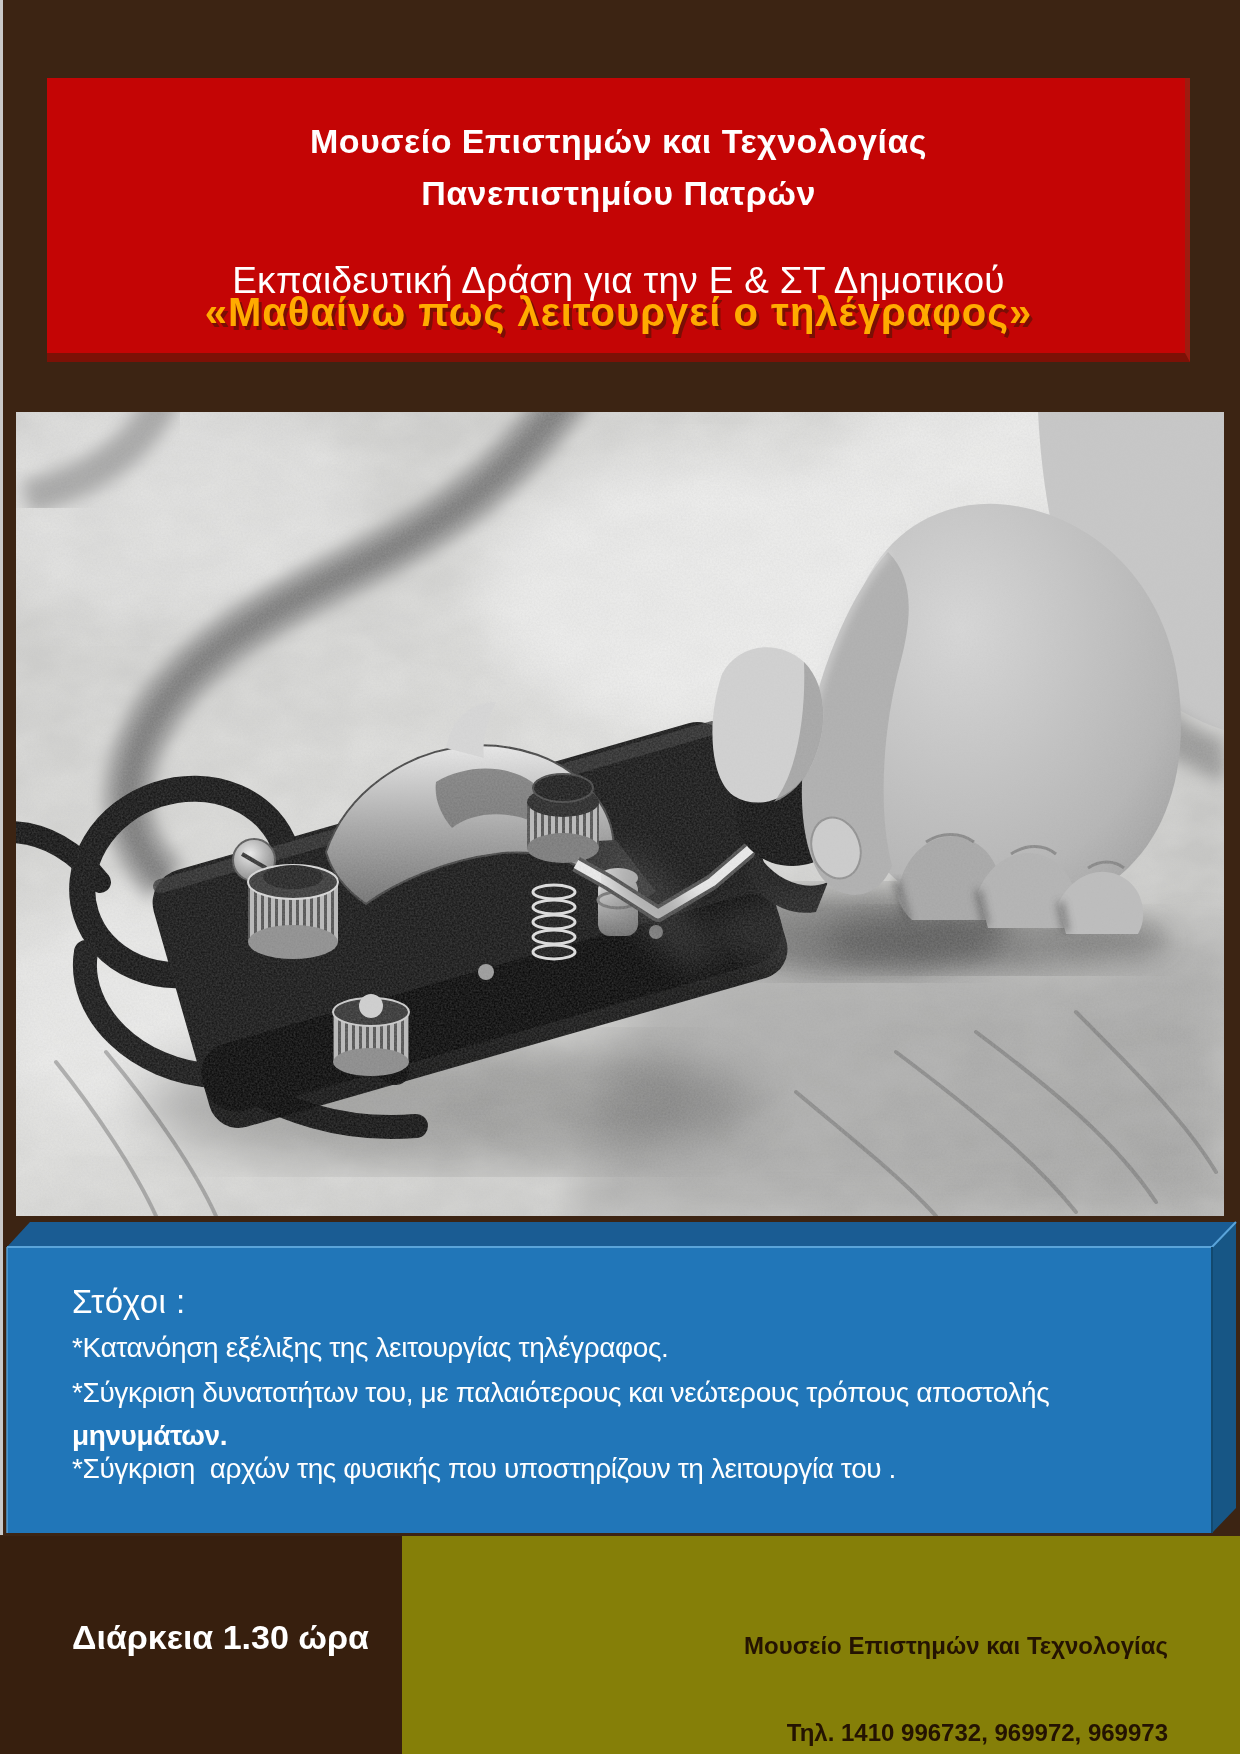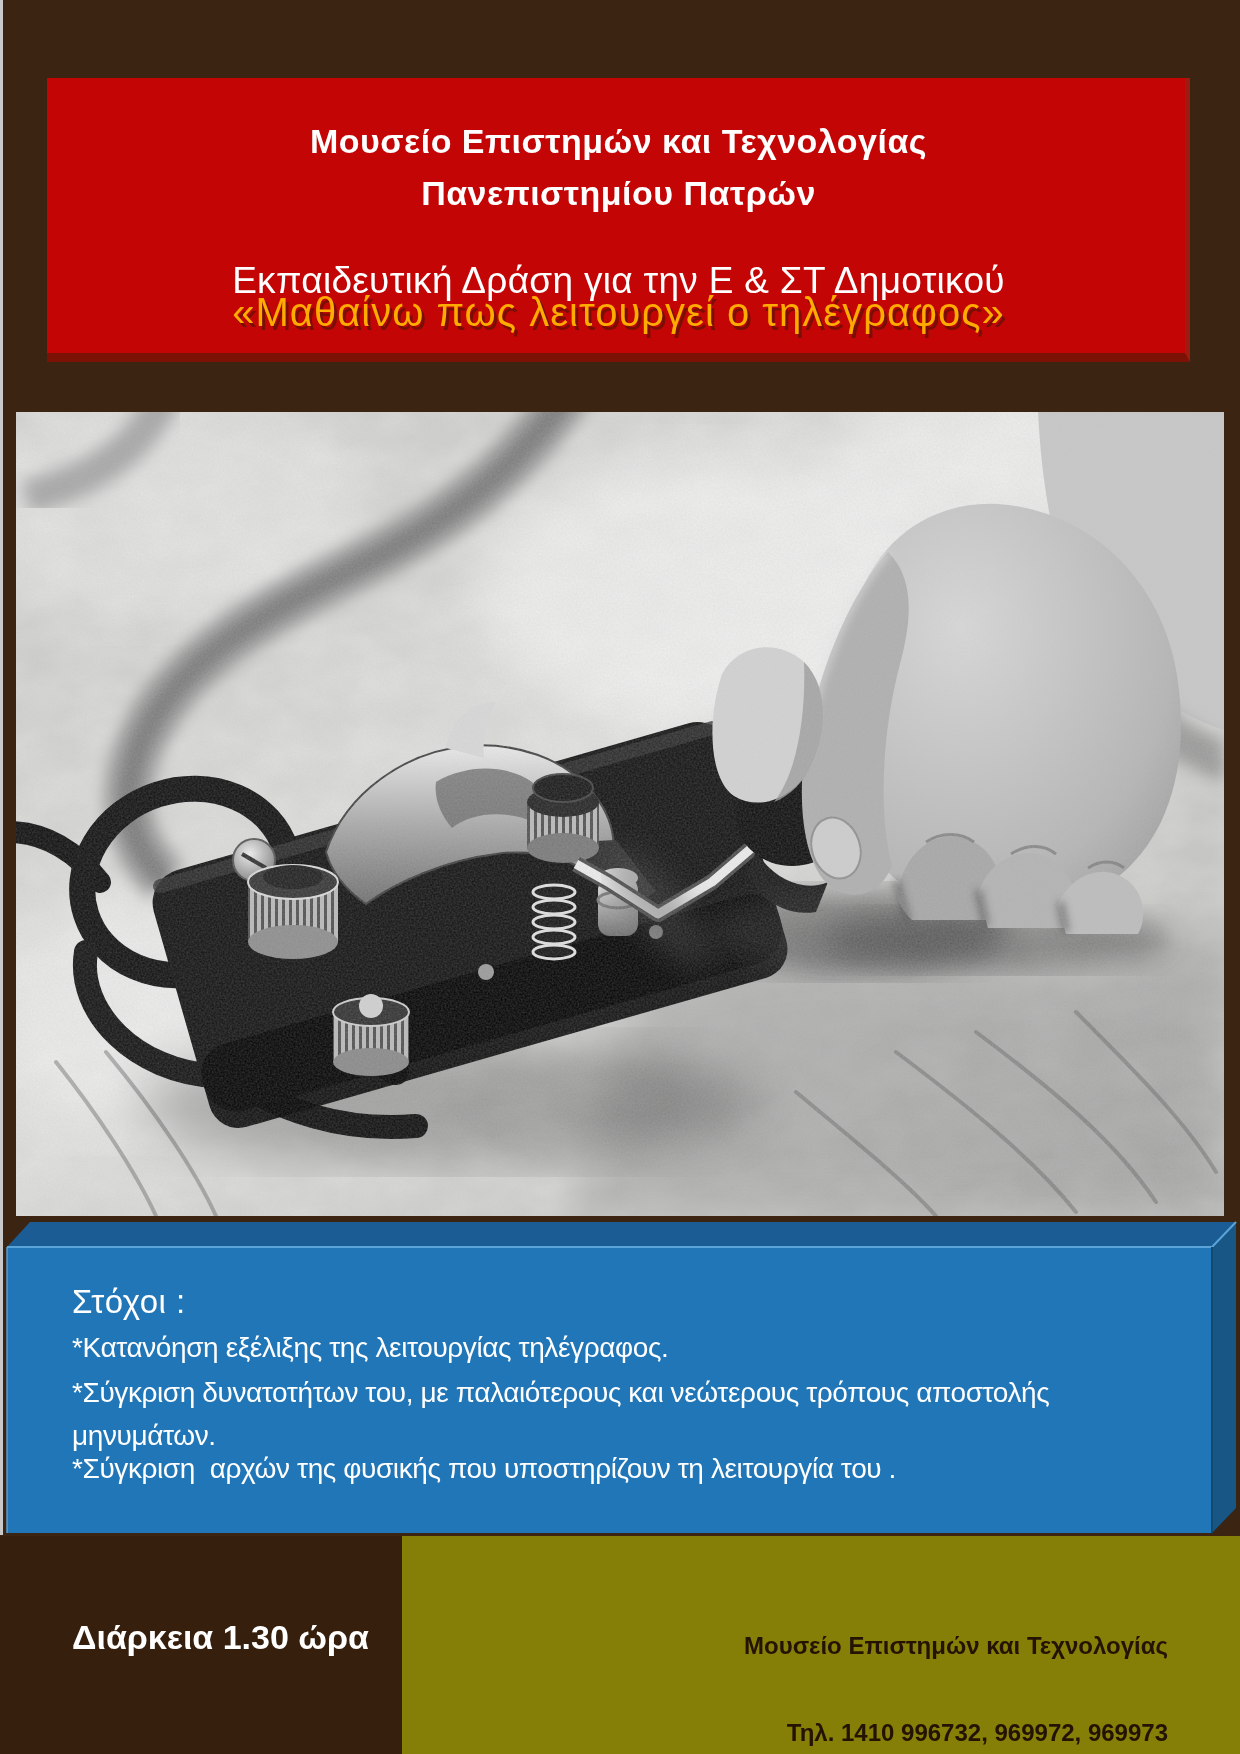--- a/index.html
+++ b/index.html
@@ -18,35 +18,35 @@
     background:var(--header-bg,#c40505);
     border-right:5px solid var(--header-border-right,#9e1b10);
     border-bottom:9px solid var(--header-border-bottom,#7c1106);
   }
   .hline{left:47px;width:1143px;text-align:center;color:var(--header-text,#fff);white-space:pre;}
   .h-title{font-size:34px;font-weight:bold;letter-spacing:.5px;}
   .h-t1{top:122px;}
   .h-t2{top:174px;}
   .h-sub{top:260px;font-size:37px;font-weight:400;letter-spacing:.3px;}
   .h-slogan{
-    top:290px;font-size:40px;font-weight:normal;letter-spacing:1px;
+    top:290px;font-size:40px;font-weight:bold;letter-spacing:1px;
     color:var(--slogan-orange,#ffab00);
     text-shadow:3px 4px 0 var(--slogan-shadow,#7a0e05);
   }
   
   .photo{left:16px;top:412px;width:1208px;height:804px;background:#cfcfcf;}
   .photo svg{display:block;}
   
   .goals-svg{left:0;top:1218px;}
   .goal-text{color:var(--goals-text,#fff);white-space:pre;left:72px;}
   .goal-head{top:1283px;font-size:33px;font-weight:normal;letter-spacing:.5px;}
   .goal-line{font-size:28px;letter-spacing:-0.4px;}
   .gl0{top:1332px;}
   .gl1{top:1377px;}
-  .gl2{top:1420px;}
+  .gl2{top:1420px;font-weight:bold;}
   .gl3{top:1453px;}
   
   .footer-left{left:0;top:1536px;width:402px;height:218px;background:var(--footer-left-bg,#371f0e);}
   .footer-olive{left:402px;top:1536px;width:838px;height:218px;background:var(--olive-bg,#857f08);}
   .duration{left:72px;top:1618px;font-size:34px;font-weight:bold;color:var(--duration-text,#fff);white-space:pre;}
   .contact{right:72px;top:1573px;width:620px;text-align:right;
     color:var(--contact-text,#241302);font-size:24px;font-weight:bold;line-height:29px;white-space:pre;}
 </style>
 </head>
 <body>

